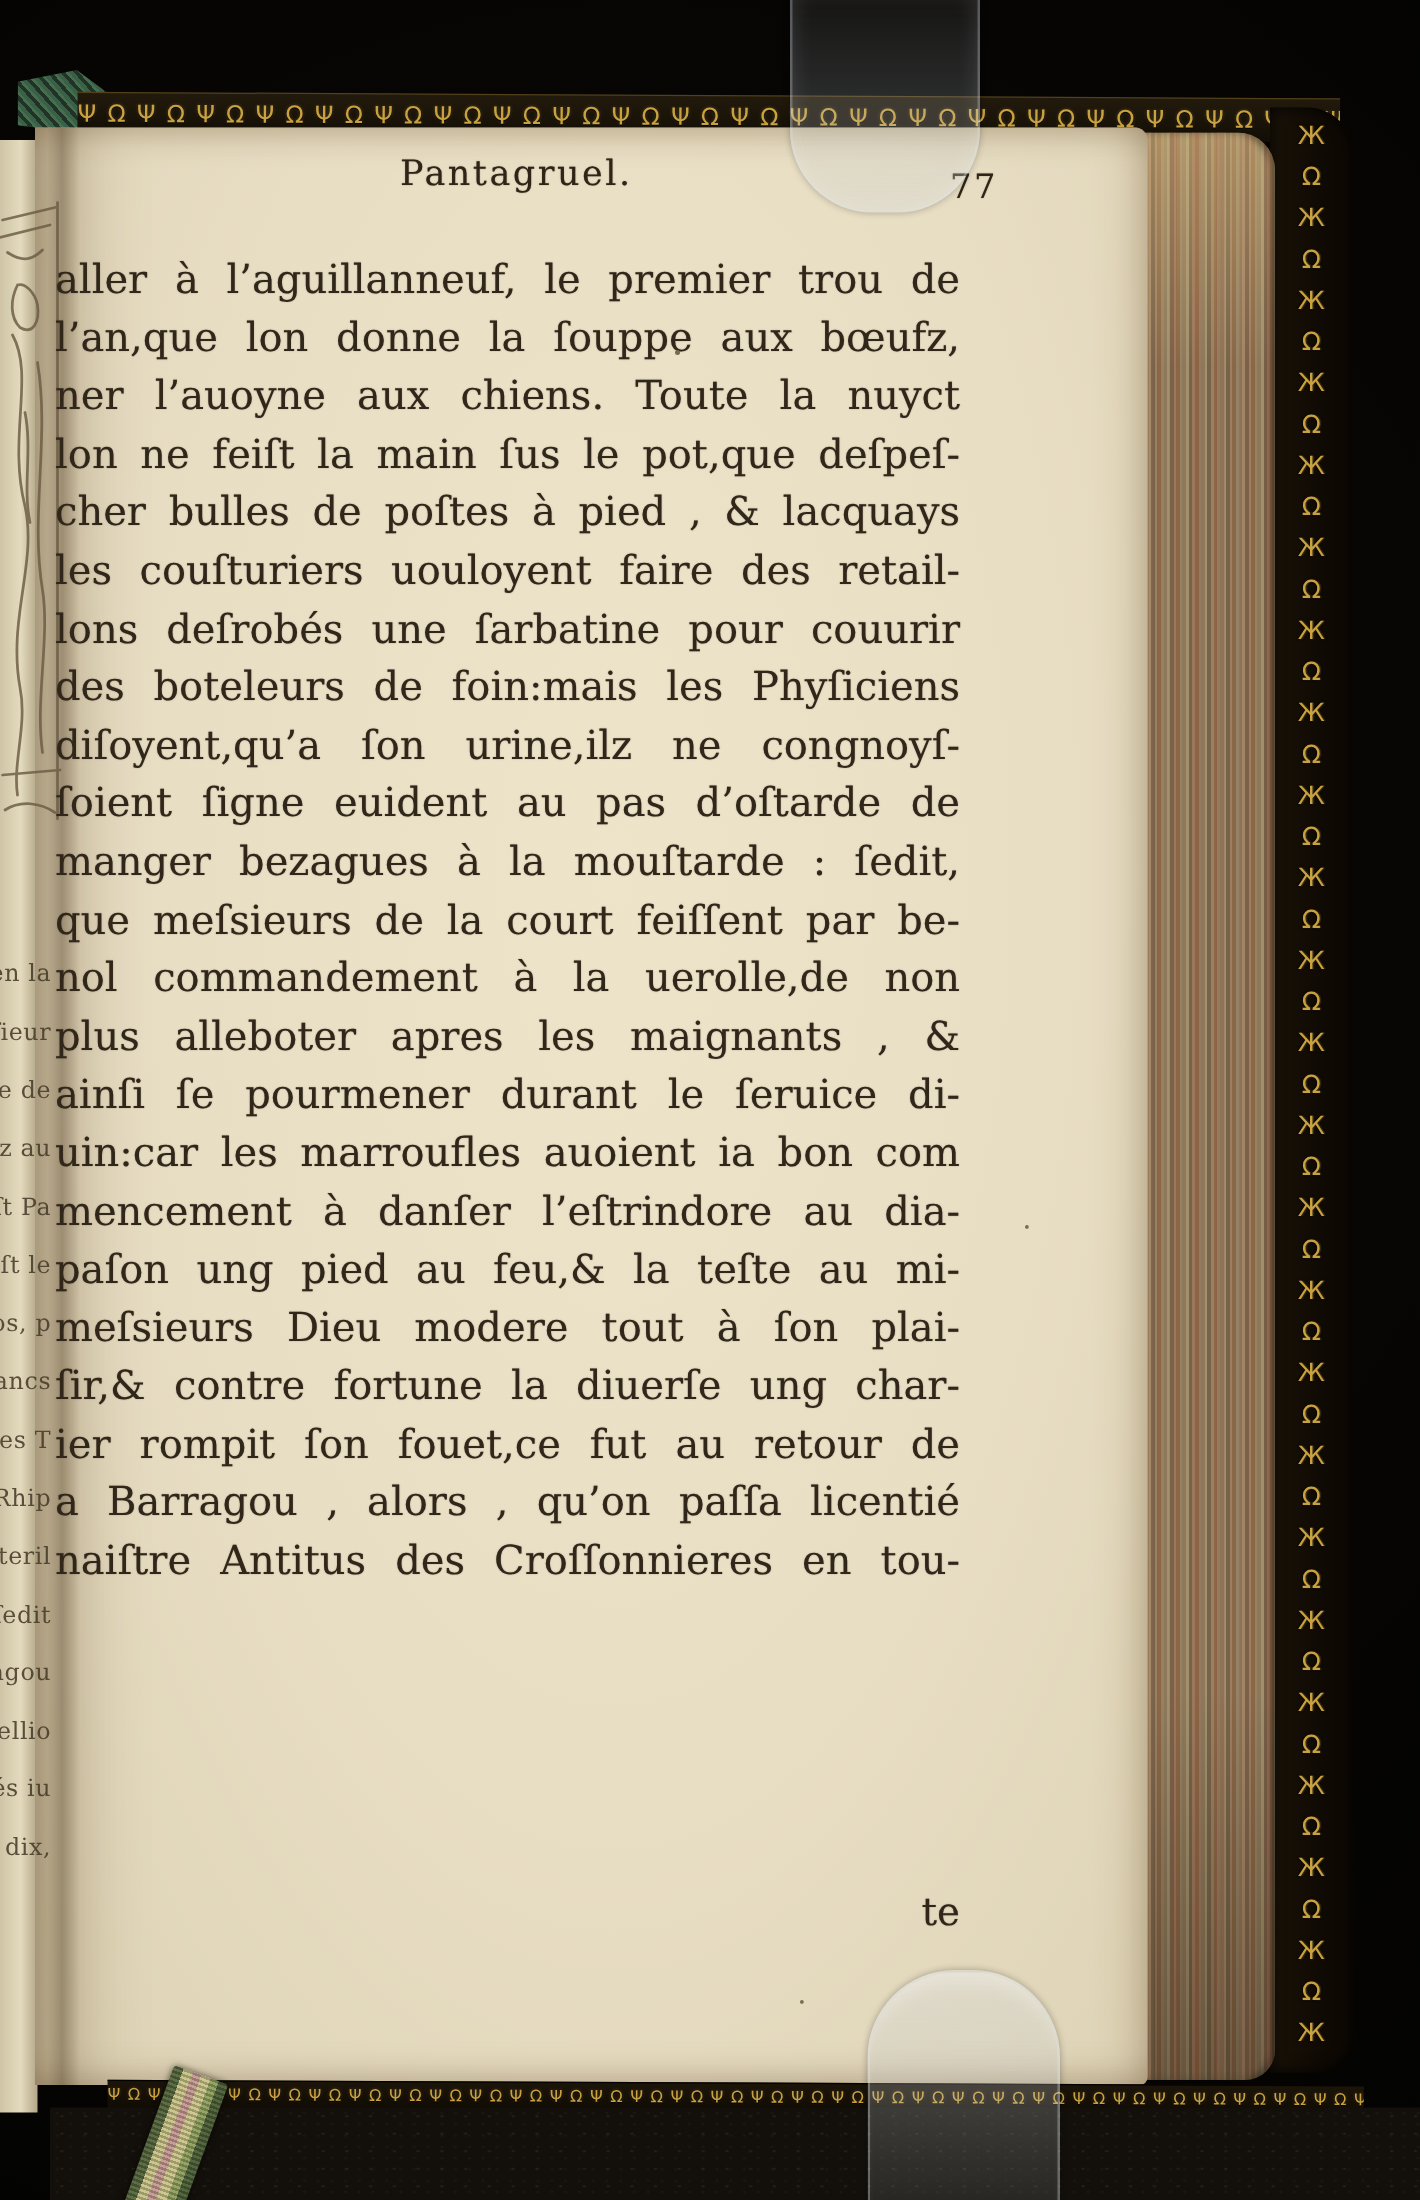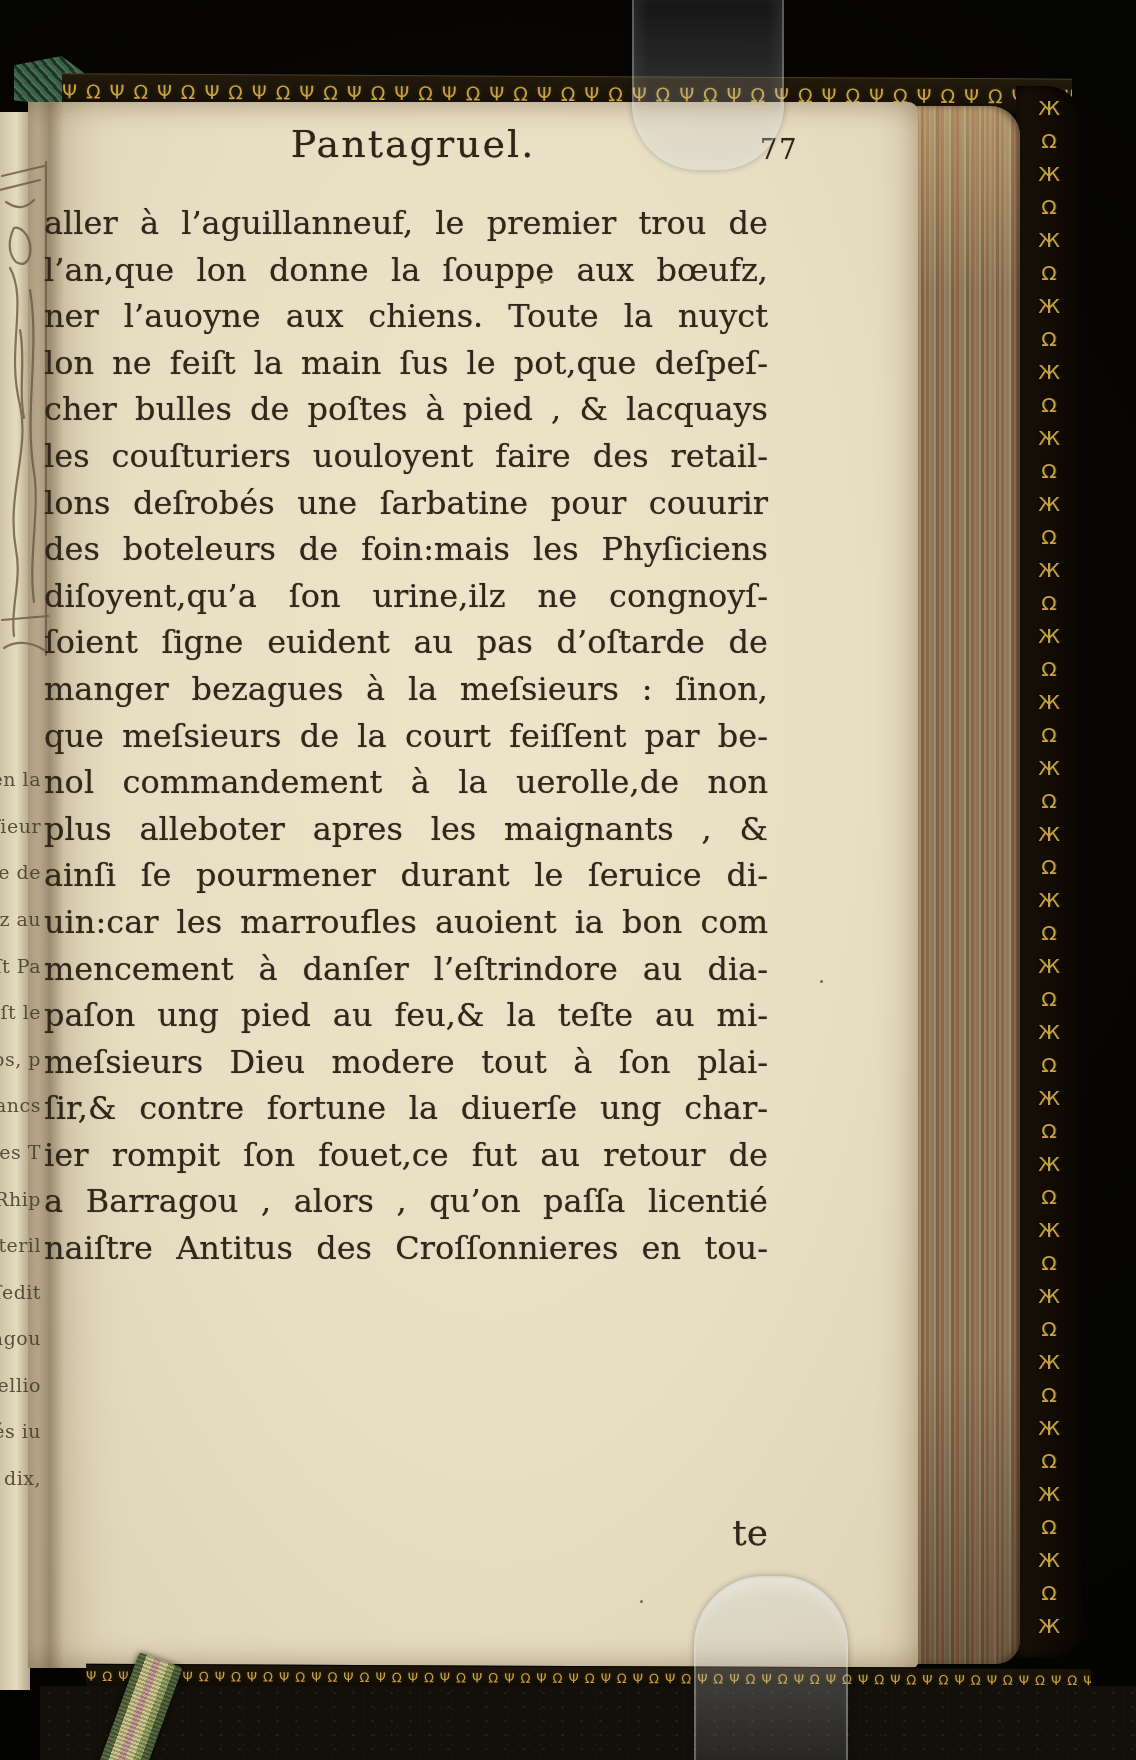--- a/index.html
+++ b/index.html
@@ -49,30 +49,30 @@
         background:radial-gradient(ellipse at 52% 38%,#eee4ca 0%,#e8dec4 55%,#ddd2b4 100%);
         border-radius:0 10px 6px 0;
         box-shadow:inset 70px 0 60px -48px rgba(95,72,40,.5),
                    inset -28px 0 34px -22px rgba(120,95,60,.38),
                    inset 0 20px 28px -18px rgba(120,95,60,.42),
                    inset 0 -22px 30px -20px rgba(110,85,55,.4);}
   .gutter-fold{position:absolute;left:38px;top:102px;width:26px;height:1566px;
         background:linear-gradient(90deg,rgba(70,52,28,0),rgba(70,52,28,.30) 45%,rgba(70,52,28,0));}
 
   .running-title{position:absolute;left:252px;top:122px;width:322px;text-align:center;
-        font-size:38px;color:#2e2517;letter-spacing:2px;text-shadow:0 0 1px rgba(46,37,23,.55);}
+        font-size:28px;color:#2e2517;letter-spacing:2px;text-shadow:0 0 1px rgba(46,37,23,.55);}
   .folio{position:absolute;left:760px;top:134px;font-size:27px;color:#2e2517;
         letter-spacing:2px;text-shadow:0 0 1px rgba(46,37,23,.5);}
 
   .body-text{position:absolute;left:44px;top:200px;width:724px;}
   .body-line{height:46.6px;line-height:46.6px;font-size:32px;color:#30271a;
         text-align:justify;text-align-last:justify;white-space:normal;
         text-shadow:0 0 1px rgba(48,39,26,.5);}
   .catchword{position:absolute;left:44px;top:1512px;width:724px;text-align:right;
-        font-size:36px;color:#30271a;text-shadow:0 0 1px rgba(48,39,26,.5);}
+        font-size:31px;color:#30271a;text-shadow:0 0 1px rgba(48,39,26,.5);}
 
   
   .fragments{position:absolute;left:0;top:0;width:42px;height:1760px;}
   .fragment{position:absolute;right:1px;white-space:nowrap;font-size:19px;color:#463c2a;
         opacity:.88;letter-spacing:.5px;}
 
   
   .woodcut{position:absolute;left:0;top:150px;}
 
   .speck{position:absolute;border-radius:50%;background:#7a6a4c;}
@@ -162,21 +162,21 @@
     <div class="body-line">aller à l’aguillanneuf, le premier trou de</div>
     <div class="body-line">l’an,que lon donne la ſouppe aux bœufz,</div>
     <div class="body-line">ner l’auoyne aux chiens.  Toute la nuyct</div>
     <div class="body-line">lon ne feiſt la main ſus le pot,que deſpeſ-</div>
     <div class="body-line">cher bulles de poſtes à pied , &amp; lacquays</div>
     <div class="body-line">les couſturiers uouloyent faire des retail-</div>
     <div class="body-line">lons deſrobés une ſarbatine pour couurir</div>
     <div class="body-line">des boteleurs de foin:mais les Phyſiciens</div>
     <div class="body-line">diſoyent,qu’a ſon urine,ilz ne congnoyſ-</div>
     <div class="body-line">ſoient ſigne euident au pas d’oſtarde de</div>
-    <div class="body-line">manger bezagues à la meſsieurs : ſinon,</div>
+    <div class="body-line">manger bezagues à la mouſtarde : ſedit,</div>
     <div class="body-line">que meſsieurs de la court feiſſent par be-</div>
     <div class="body-line">nol commandement à la uerolle,de non</div>
     <div class="body-line">plus alleboter apres les maignants , &amp;</div>
     <div class="body-line">ainſi ſe pourmener durant le ſeruice di-</div>
     <div class="body-line">uin:car les marroufles auoient ia bon com</div>
     <div class="body-line">mencement à danſer l’eſtrindore au dia-</div>
     <div class="body-line">paſon ung pied au feu,&amp; la teſte au mi-</div>
     <div class="body-line">meſsieurs Dieu modere tout à ſon plai-</div>
     <div class="body-line">ſir,&amp; contre fortune la diuerſe ung char-</div>
     <div class="body-line">ier rompit ſon fouet,ce fut au retour de</div>

